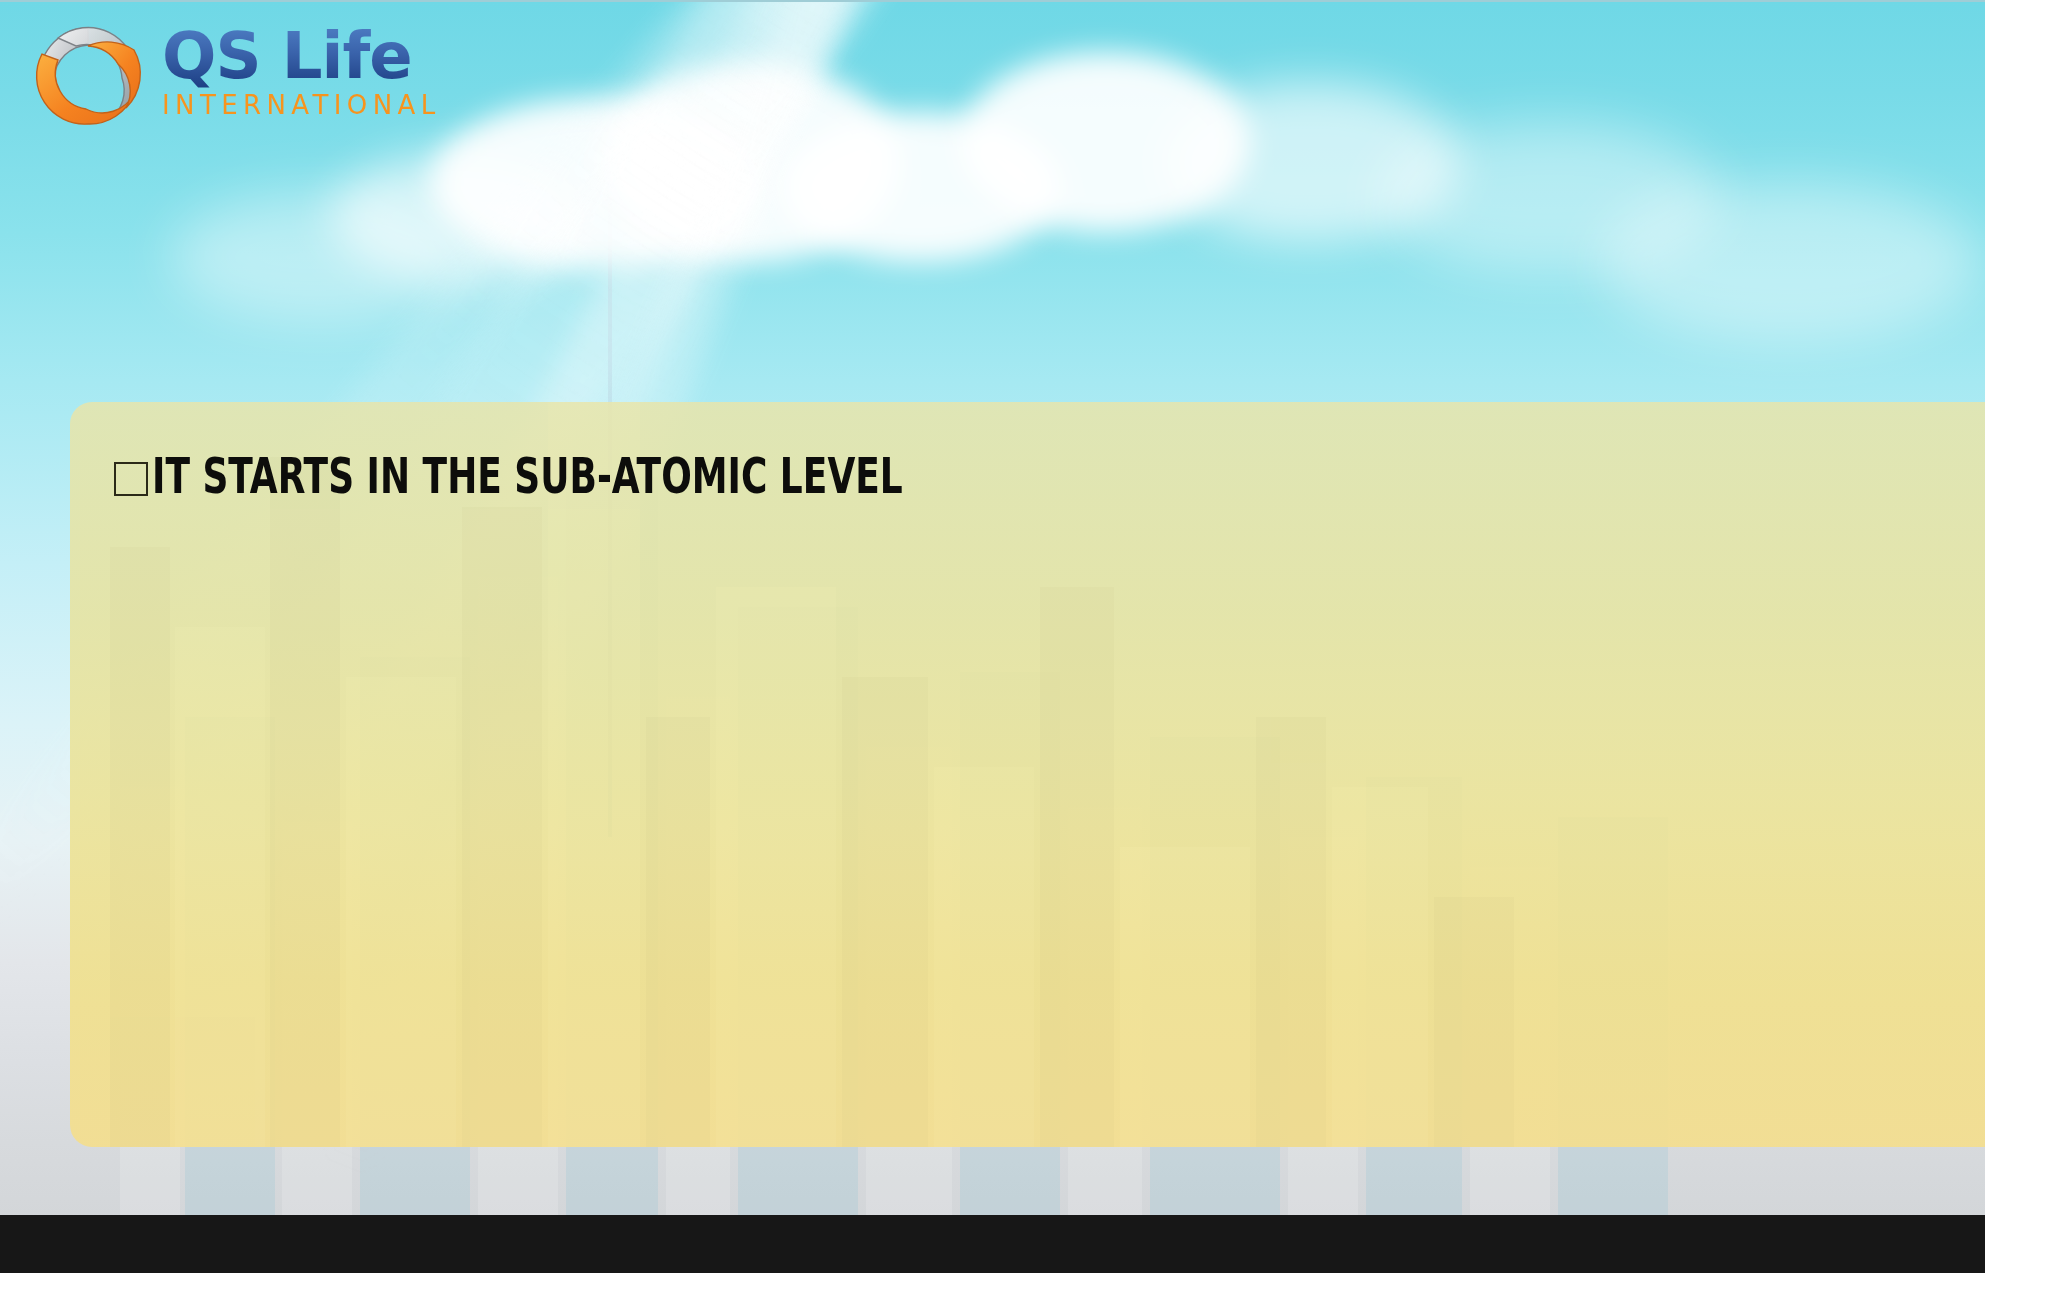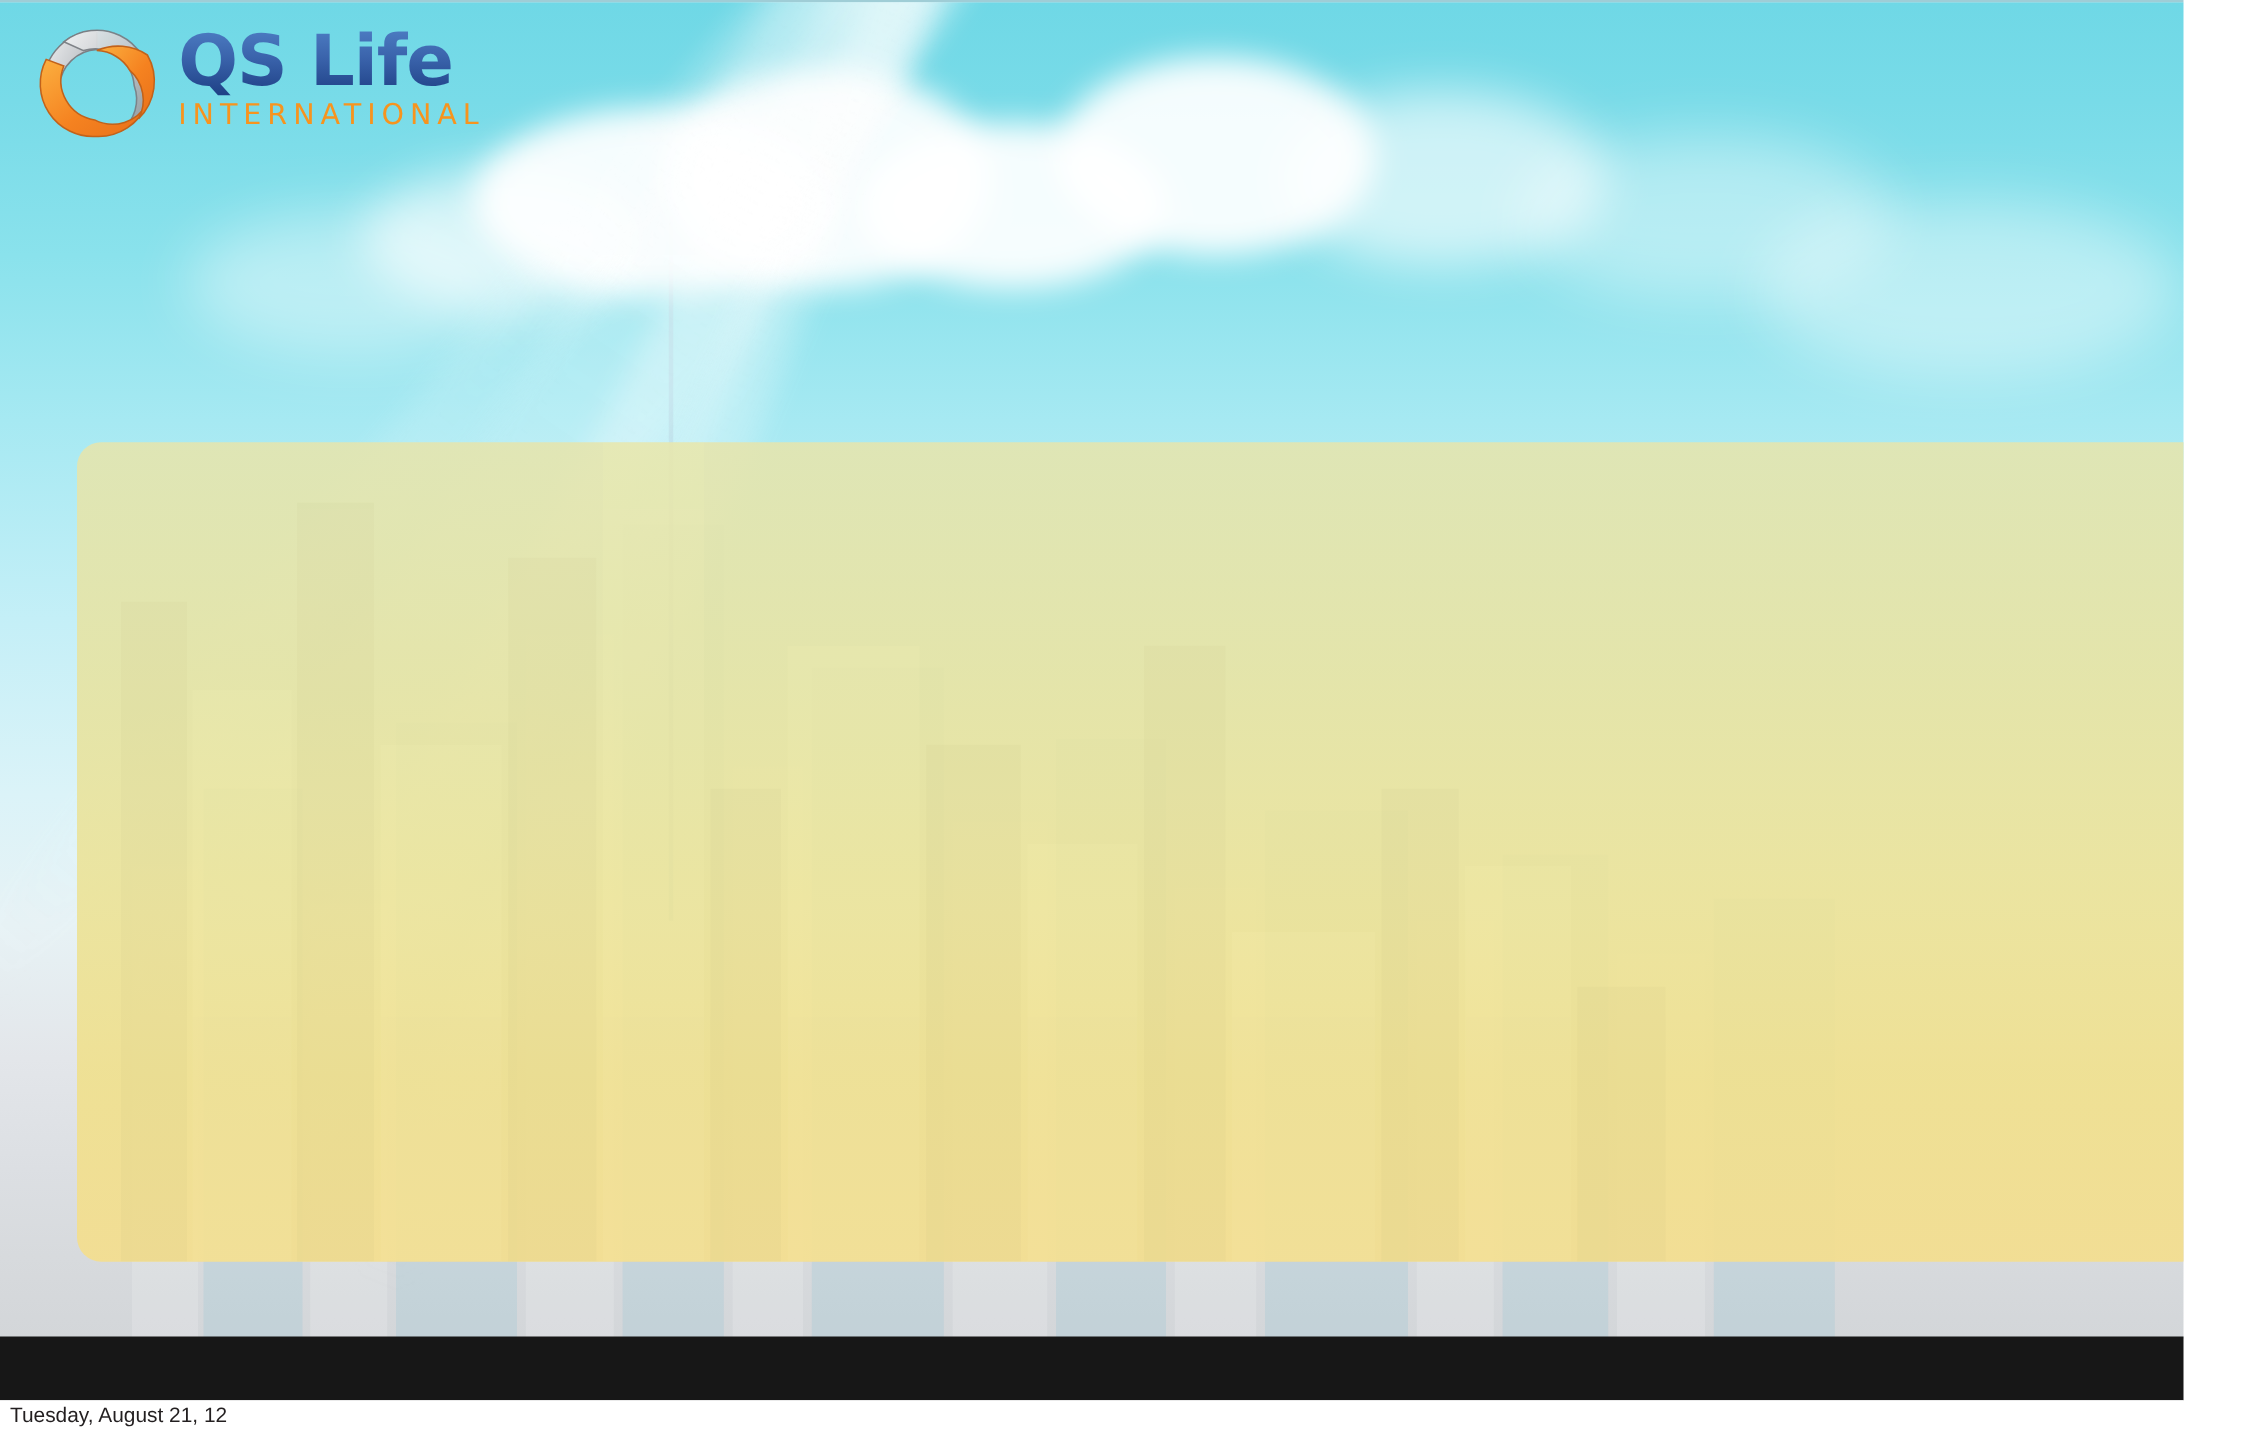--- a/index.html
+++ b/index.html
@@ -328,24 +328,25 @@
         <div class="panel-bldg" style="left:772px; width:86px;  height:470px;"></div>
         <div class="panel-bldg l" style="left:864px; width:100px; height:380px;"></div>
         <div class="panel-bldg" style="left:970px; width:74px;  height:560px;"></div>
         <div class="panel-bldg l" style="left:1050px;width:130px; height:300px;"></div>
         <div class="panel-bldg" style="left:1186px;width:70px;  height:430px;"></div>
         <div class="panel-bldg l" style="left:1262px;width:96px;  height:360px;"></div>
         <div class="panel-bldg" style="left:1364px;width:80px;  height:250px;"></div>
       </div>
 
       <div class="bullets">
+        <div class="bullet-row">
+          <span class="bullet-box"></span>
+          <span class="bullet-text">IT STARTS IN THE SUB-ATOMIC LEVEL</span>
+        </div>
       </div>
     </div>
 
   </div>
 
   <div class="black-bar"></div>
 
-  <div class="footer">
-    <div class="footer-date">Tuesday, August 21, 12</div>
-  </div>
 
 </div>
 
 </body></html>

